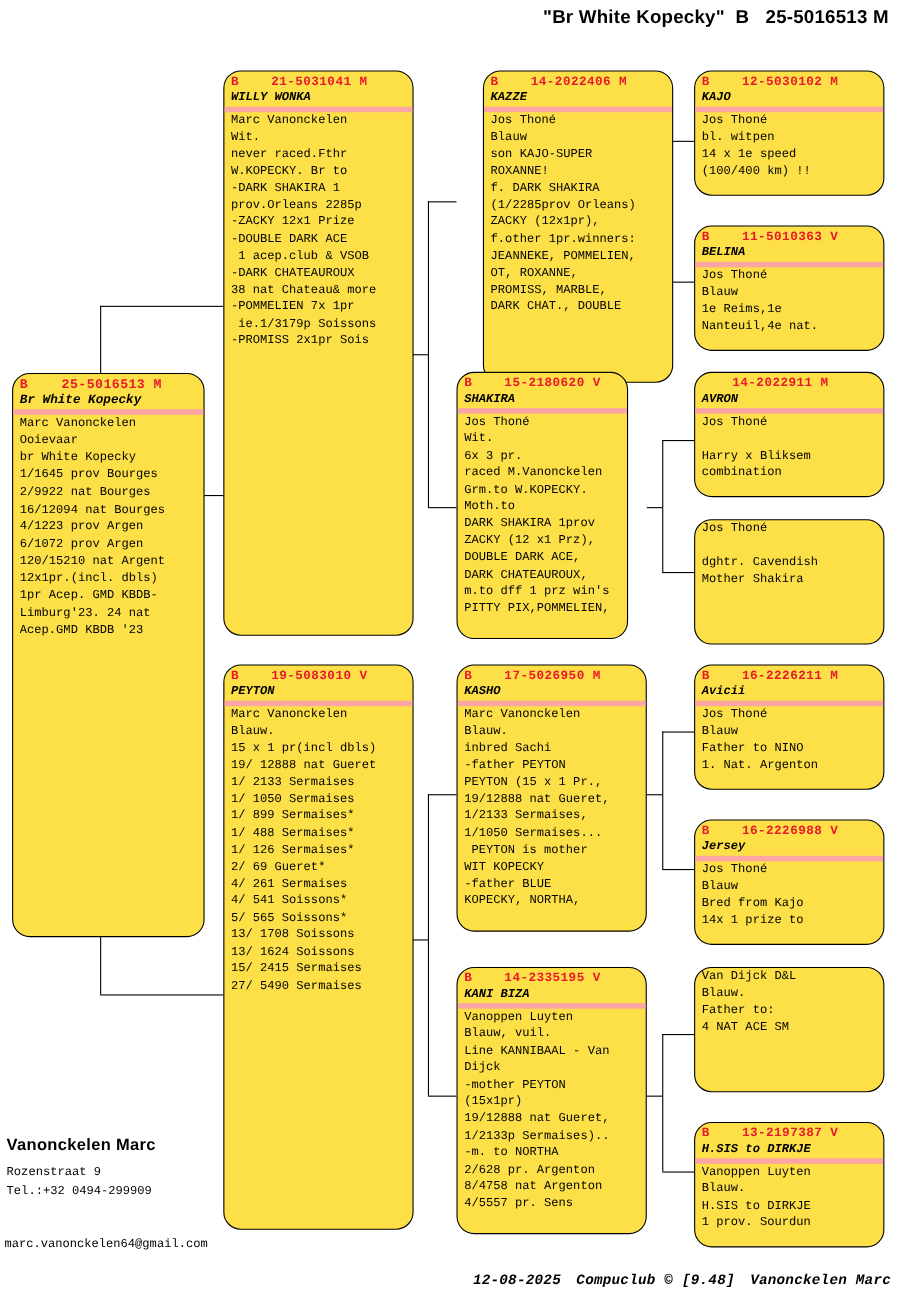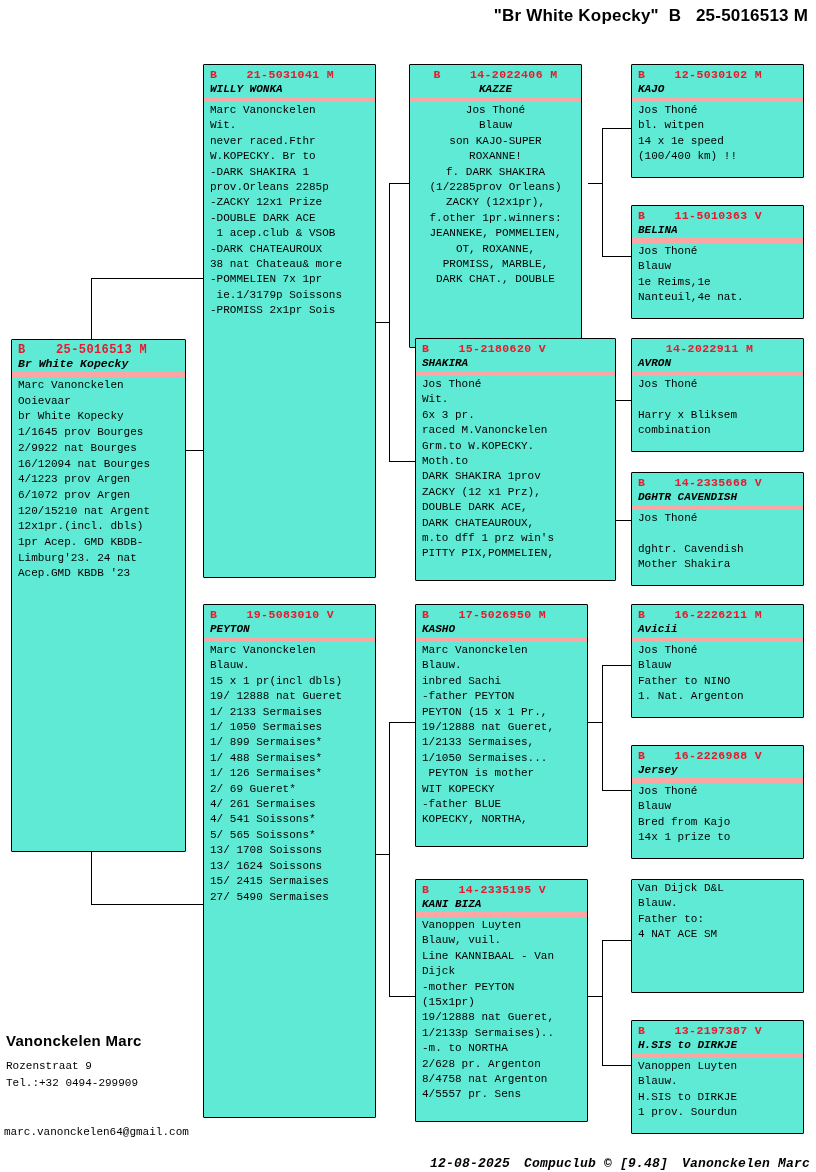--- a/index.html
+++ b/index.html
@@ -36,22 +36,22 @@
     background: #000000;
   }
   .conn-h { height: 1px; }
   .conn-v { width: 1px; }
 
   
   .card {
     position: absolute;
     box-sizing: border-box;
     border: 1px solid #000000;
-    border-radius: 1px;
-    background: #5eead4;
+    border-radius: 16px;
+    background: #fde047;
     overflow: hidden;
   }
   .card-head {
     padding: 3px 0 0 0;
   }
   .card-ring {
     font-size: 11.5px;
     font-weight: bold;
     color: #e8192c;
     letter-spacing: 0.4px;
@@ -236,42 +236,42 @@
     <div class="card-line">4/ 261 Sermaises</div>
     <div class="card-line">4/ 541 Soissons*</div>
     <div class="card-line">5/ 565 Soissons*</div>
     <div class="card-line">13/ 1708 Soissons</div>
     <div class="card-line">13/ 1624 Soissons</div>
     <div class="card-line">15/ 2415 Sermaises</div>
     <div class="card-line">27/ 5490 Sermaises</div>
   </div>
 </div>
 
-<div class="card" style="left:409px; top:64px; width:173px; height:284px;text-align:center;">
+<div class="card" style="left:439px; top:64px; width:173px; height:284px;">
   <div class="card-head">
     <div class="card-ring">B    14-2022406 M</div>
     <div class="card-name">KAZZE</div>
   </div>
   <div class="card-body">
     <div class="card-line">Jos Thoné</div>
     <div class="card-line">Blauw</div>
     <div class="card-line">son KAJO-SUPER</div>
     <div class="card-line">ROXANNE!</div>
     <div class="card-line">f. DARK SHAKIRA</div>
     <div class="card-line">(1/2285prov Orleans)</div>
     <div class="card-line">ZACKY (12x1pr),</div>
     <div class="card-line">f.other 1pr.winners:</div>
     <div class="card-line">JEANNEKE, POMMELIEN,</div>
     <div class="card-line">OT, ROXANNE,</div>
     <div class="card-line">PROMISS, MARBLE,</div>
     <div class="card-line">DARK CHAT., DOUBLE</div>
   </div>
 </div>
 
-<div class="card" style="left:415px; top:338px; width:201px; height:243px;">
+<div class="card" style="left:415px; top:338px; width:156px; height:243px;">
   <div class="card-head">
     <div class="card-ring">B    15-2180620 V</div>
     <div class="card-name">SHAKIRA</div>
   </div>
   <div class="card-body">
     <div class="card-line">Jos Thoné</div>
     <div class="card-line">Wit.</div>
     <div class="card-line">6x 3 pr.</div>
     <div class="card-line">raced M.Vanonckelen</div>
     <div class="card-line">Grm.to W.KOPECKY.</div>
@@ -360,24 +360,20 @@
   </div>
   <div class="card-body">
     <div class="card-line">Jos Thoné</div>
     <div class="card-line"></div>
     <div class="card-line">Harry x Bliksem</div>
     <div class="card-line">combination</div>
   </div>
 </div>
 
 <div class="card" style="left:631px; top:472px; width:173px; height:114px;">
-  <div class="card-head">
-    <div class="card-ring">B    14-2335668 V</div>
-    <div class="card-name">DGHTR CAVENDISH</div>
-  </div>
   <div class="card-body">
     <div class="card-line">Jos Thoné</div>
     <div class="card-line"></div>
     <div class="card-line">dghtr. Cavendish</div>
     <div class="card-line">Mother Shakira</div>
   </div>
 </div>
 
 <div class="card" style="left:631px; top:604px; width:173px; height:114px;">
   <div class="card-head">

